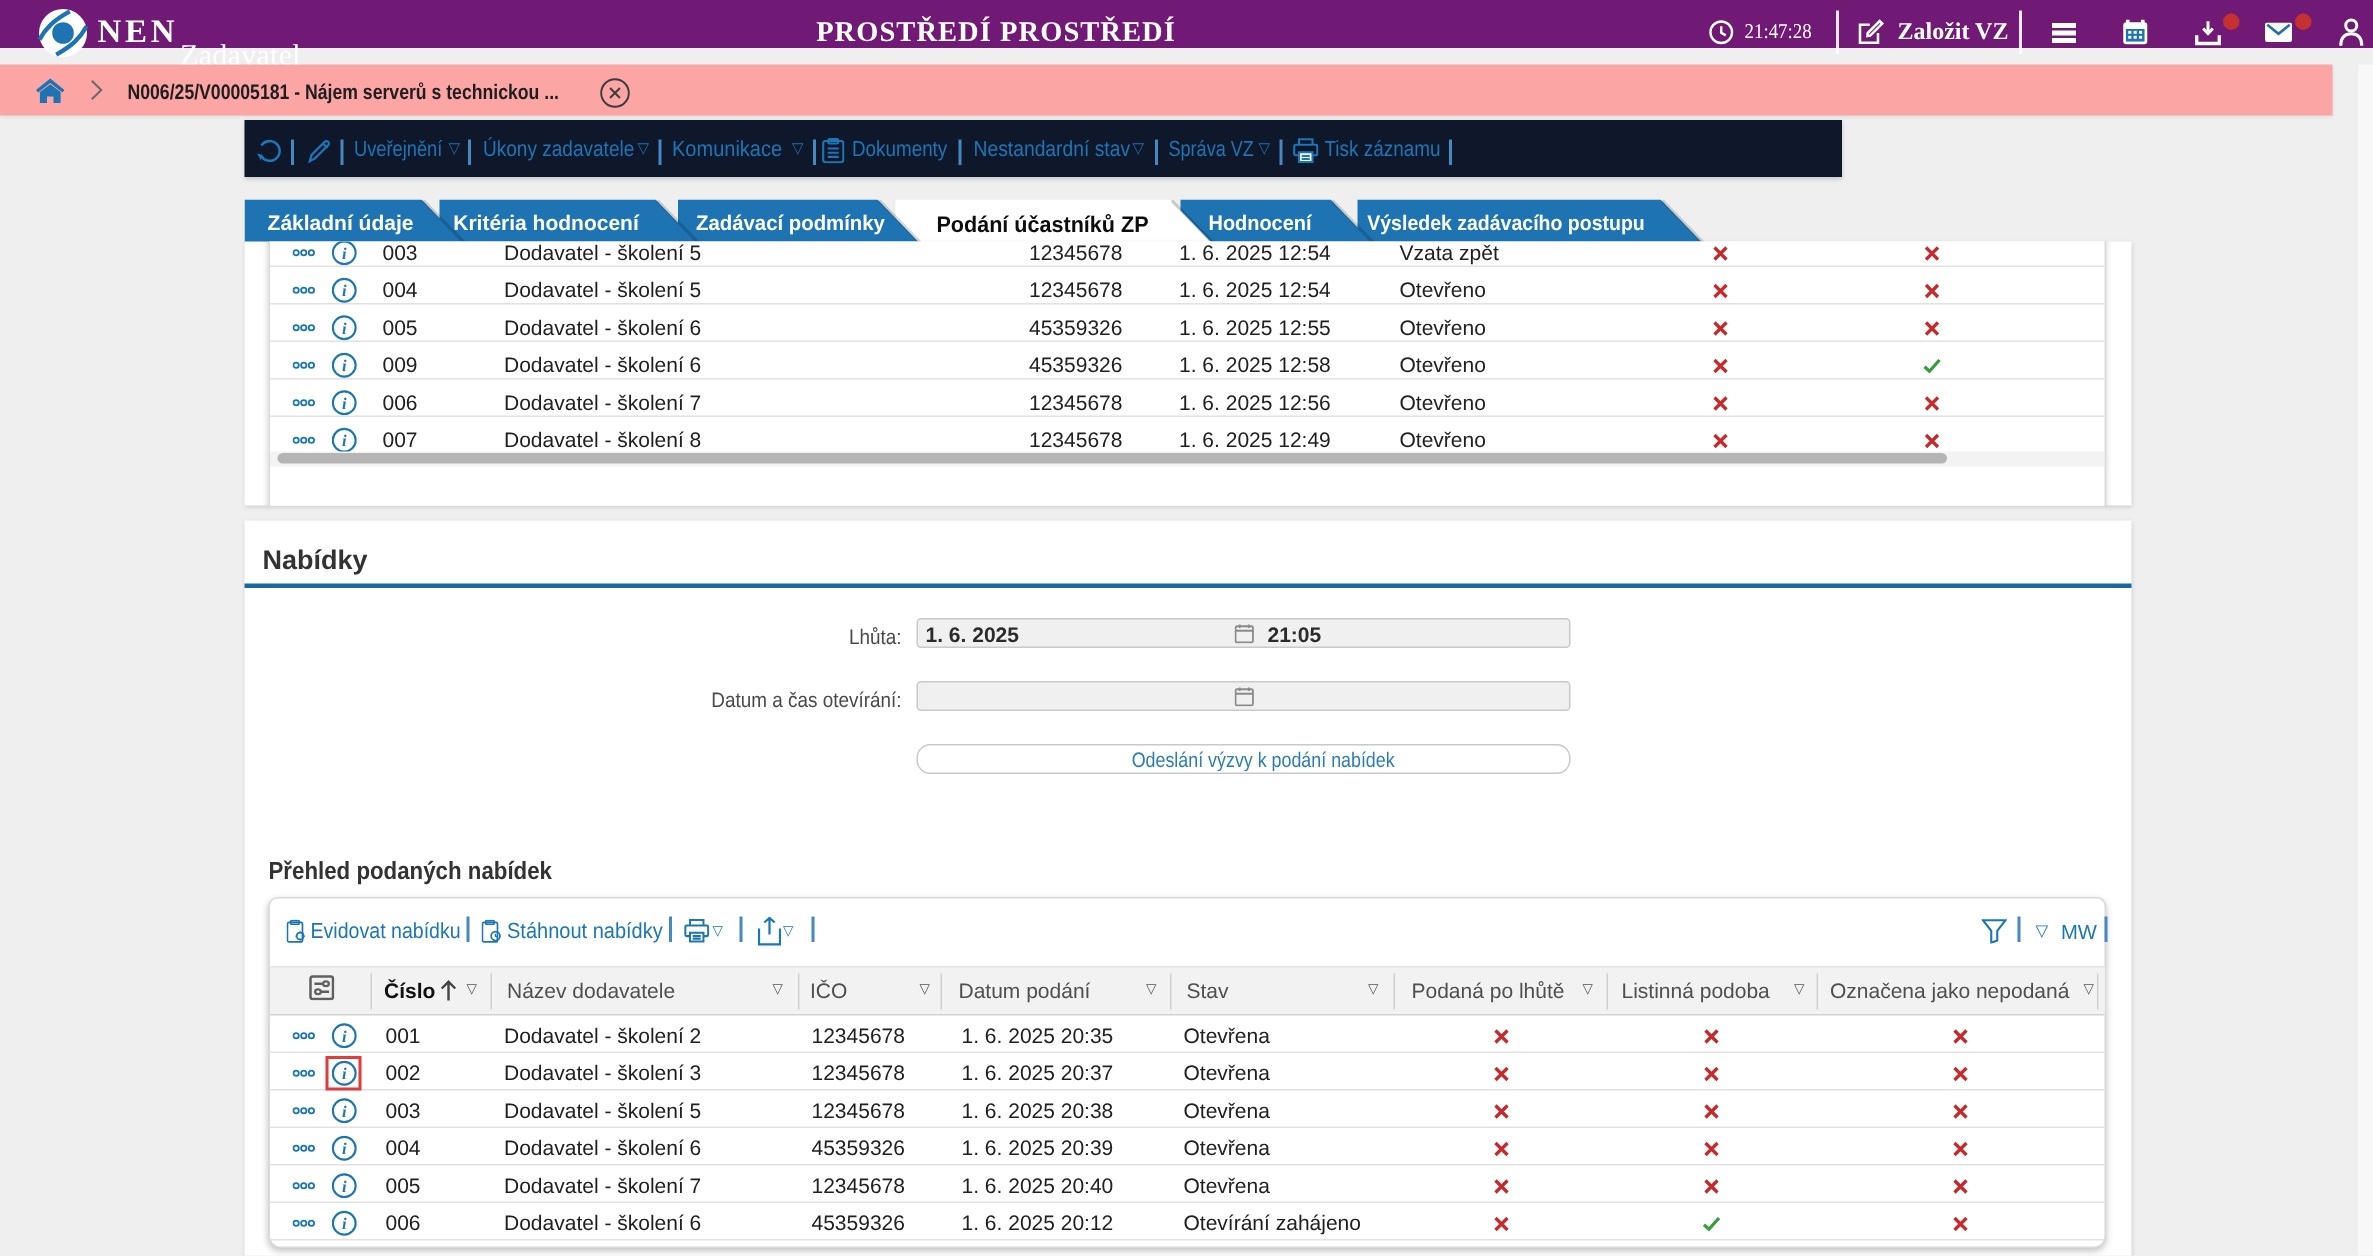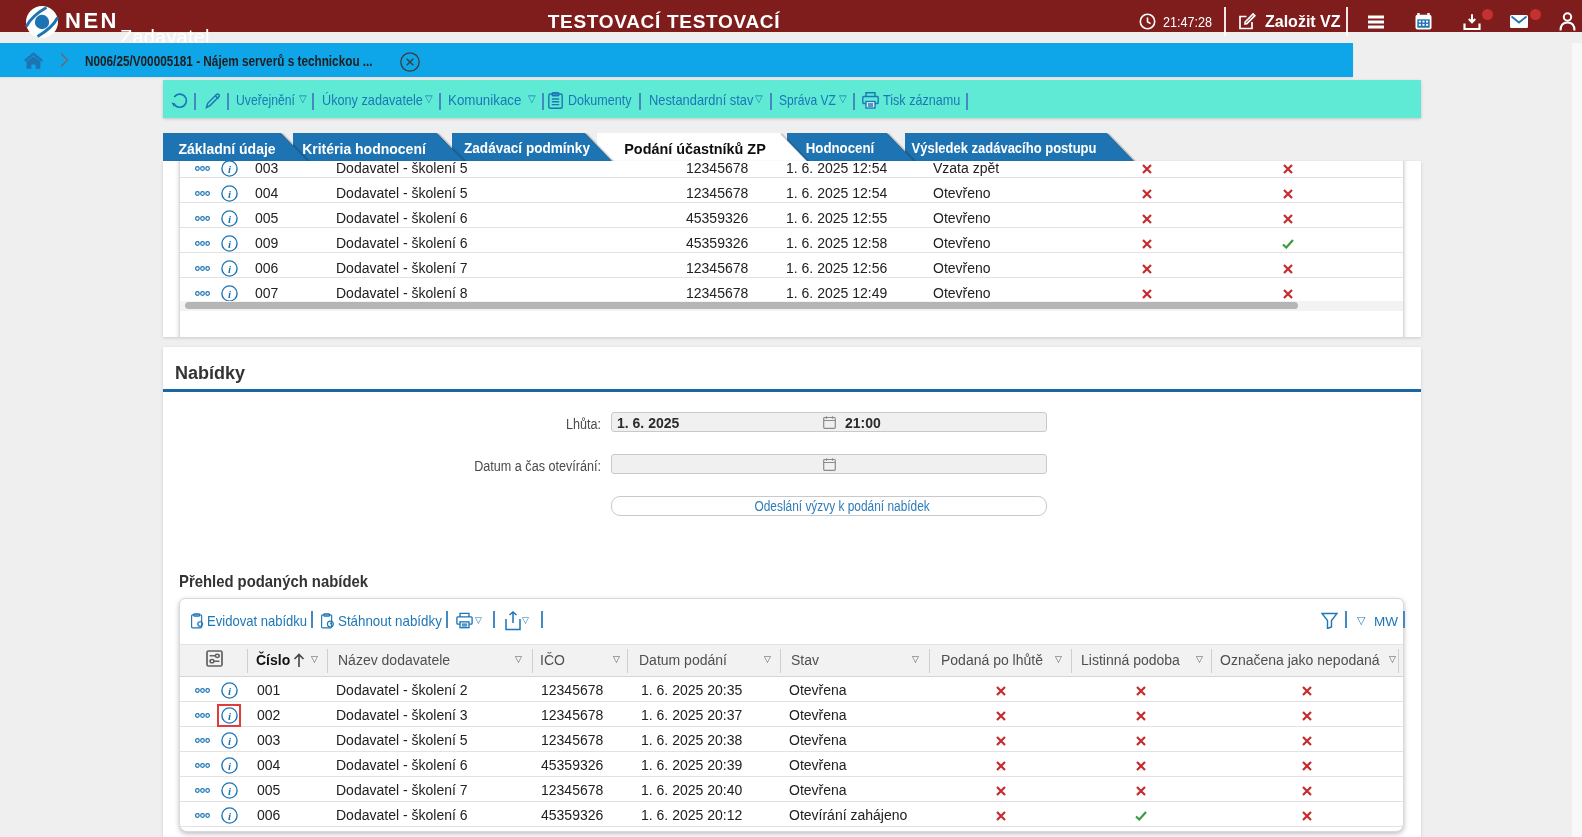--- a/index.html
+++ b/index.html
@@ -1,37 +1,37 @@
 <!DOCTYPE html>
 <html><head>
 <meta charset="utf-8">
 <style>
 * { margin:0; padding:0; box-sizing:border-box; }
 html,body { width:1582px; height:837px; overflow:hidden; }
 body { font-family:"Liberation Sans", sans-serif; background:#efefef; position:relative; }
 
 
-#hdr { position:absolute; left:0; top:0; width:1582px; height:32px; background:#7f1d1d; }
+#hdr { position:absolute; left:0; top:0; width:1582px; height:32px; background:#701a75;font-family:Liberation Serif, serif; }
 #hdr .title { position:absolute; left:543px; top:11px; width:242px; text-align:center; color:#fff; font-size:19px; font-weight:bold; letter-spacing:0.7px; }
 #logo { position:absolute; left:25px; top:5px; }
 #nen { position:absolute; left:65px; top:8px; color:#fff; font-size:22px; font-weight:bold; letter-spacing:2.5px; }
 #zad { position:absolute; left:120px; top:26px; color:#fff; font-size:20px; letter-spacing:0.2px; }
 .hicon { position:absolute; top:0; height:43px; display:flex; align-items:center; color:#fff; }
 #time { left:1139px; font-size:14px; }
 #time svg { margin-right:7px; }
 .hsep { position:absolute; top:7px; width:2px; height:29px; background:rgba(255,255,255,0.9); }
 #zalozit { left:1238px; font-size:16px; font-weight:bold; }
 #zalozit svg { margin-right:8px; }
 
 
-#crumb { position:absolute; left:0; top:43px; width:1353px; height:34px; background:#0ea5e9; box-shadow:0 1px 2px rgba(0,0,0,0.08); }
+#crumb { position:absolute; left:0; top:43px; width:1555px; height:34px; background:#fca5a5; box-shadow:0 1px 2px rgba(0,0,0,0.08); }
 #crumb .txt { position:absolute; left:85px; top:10px; font-size:14px; font-weight:bold; color:#1e1e1e; transform:scaleX(0.84); transform-origin:left center; white-space:nowrap; }
 
 
-#tools { position:absolute; left:163px; top:80px; width:1258px; height:38px; background:#5eead4; box-shadow:0 1px 3px rgba(0,0,0,0.18); display:flex; align-items:center; color:#1d76b5; font-size:14.5px; }
+#tools { position:absolute; left:163px; top:80px; width:1065px; height:38px; background:#0f172a; box-shadow:0 1px 3px rgba(0,0,0,0.18); display:flex; align-items:center; color:#1d76b5; font-size:14.5px; }
 #tools svg { flex:none; }
 
 
 #tabs { position:absolute; left:163px; top:133px; }
 
 
 #panel1 { position:absolute; left:163px; top:161px; width:1258px; height:176px; background:#fff; box-shadow:0 1px 3px rgba(0,0,0,0.15); overflow:hidden; }
 #tbl1 { position:absolute; left:16px; top:-8px; width:1225px; height:324px; background:#fff; border:1px solid #d9d9d9; border-top:none; border-radius:0 0 8px 8px; box-shadow:0 2px 4px rgba(0,0,0,0.2); overflow:hidden; }
 .row { position:absolute; left:0; width:100%; height:25px; border-bottom:1px solid #e2e2e2; font-size:14px; color:#212121; }
 .cell { position:absolute; top:4px; white-space:nowrap; }
@@ -60,21 +60,21 @@
 
 <div id="hdr">
   <svg id="logo" width="34" height="34" viewBox="0 0 34 34">
     <circle cx="17" cy="17" r="16" fill="#fff"></circle>
     <circle cx="17" cy="17" r="7.2" fill="#1e74b2"></circle>
     <path d="M1.3 21.5 C5.5 13.5, 11 8.5, 21.5 2.6" stroke="#1e74b2" stroke-width="2.9" fill="none"></path>
     <path d="M32.7 12.5 C28.5 20.5, 23 25.5, 12.5 31.4" stroke="#1e74b2" stroke-width="2.9" fill="none"></path>
   </svg>
   <div id="nen">NEN</div>
   <div id="zad">Zadavatel</div>
-  <div class="title">TESTOVACÍ TESTOVACÍ</div>
+  <div class="title">PROSTŘEDÍ PROSTŘEDÍ</div>
   <div class="hicon" id="time">
     <svg width="17" height="17" viewBox="0 0 17 17" fill="none" stroke="#fff" stroke-width="1.6">
         <circle cx="8.5" cy="8.5" r="7.2"></circle>
         <path d="M8.5 4.5 v4.3 l3 1.8"></path>
       </svg>
     <span style="display:inline-block;transform:scaleX(0.9);transform-origin:left center">21:47:28</span>
   </div>
   <div class="hsep" style="left:1224px"></div>
   <div class="hicon" id="zalozit">
     <svg width="19" height="19" viewBox="0 0 19 19" fill="none" stroke="#fff" stroke-width="1.7">
@@ -364,21 +364,21 @@
 <div id="panel2">
   <div class="h1" style="left:12px;top:16px;font-size:18px">Nabídky</div>
   <div id="nabline"></div>
   <div class="flabel" style="left:238px;top:69px;width:200px">Lhůta:</div>
   <div class="ffield" style="top:65px">
     <span style="position:absolute;left:5px;top:2px">1. 6. 2025</span>
     <svg style="position:absolute;left:211px;top:3px" width="13" height="13" viewBox="0 0 13 13" fill="none" stroke="#8a8a8a" stroke-width="1.2">
         <rect x="0.7" y="1.5" width="11.6" height="10.8" rx="1"></rect>
         <path d="M0.7 4.5 h11.6 M3.5 0.3 v2.4 M9.5 0.3 v2.4"></path>
       </svg>
-    <span style="position:absolute;left:233px;top:2px">21:00</span>
+    <span style="position:absolute;left:233px;top:2px">21:05</span>
   </div>
   <div class="flabel" style="left:238px;top:111px;width:200px">Datum a čas otevírání:</div>
   <div class="ffield" style="top:107px">
     <svg style="position:absolute;left:211px;top:3px" width="13" height="13" viewBox="0 0 13 13" fill="none" stroke="#8a8a8a" stroke-width="1.2">
         <rect x="0.7" y="1.5" width="11.6" height="10.8" rx="1"></rect>
         <path d="M0.7 4.5 h11.6 M3.5 0.3 v2.4 M9.5 0.3 v2.4"></path>
       </svg>
   </div>
   <div id="sendbtn"><span style="display:inline-block;transform:scaleX(0.85)">Odeslání výzvy k podání nabídek</span></div>
   <div class="h1" style="left:16px;top:225px;transform:scaleX(0.9)">Přehled podaných nabídek</div>

